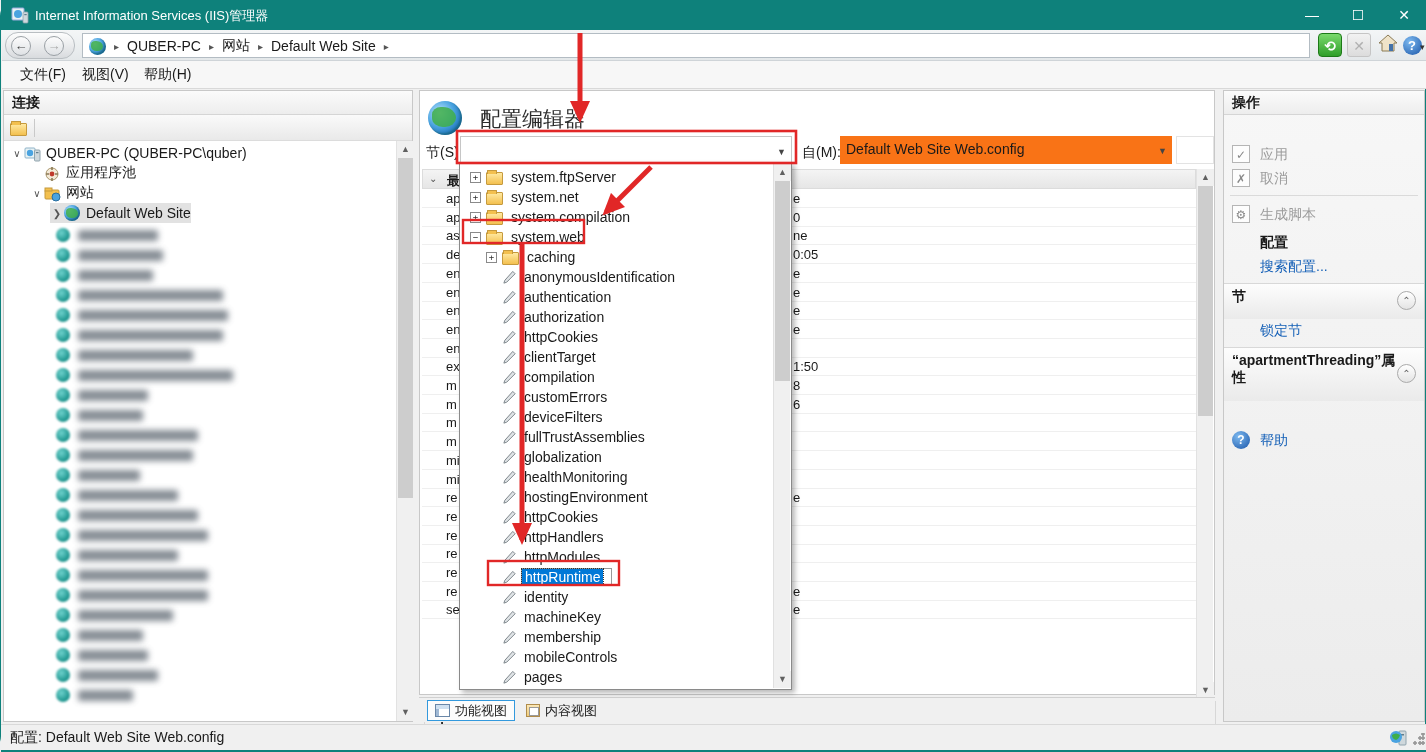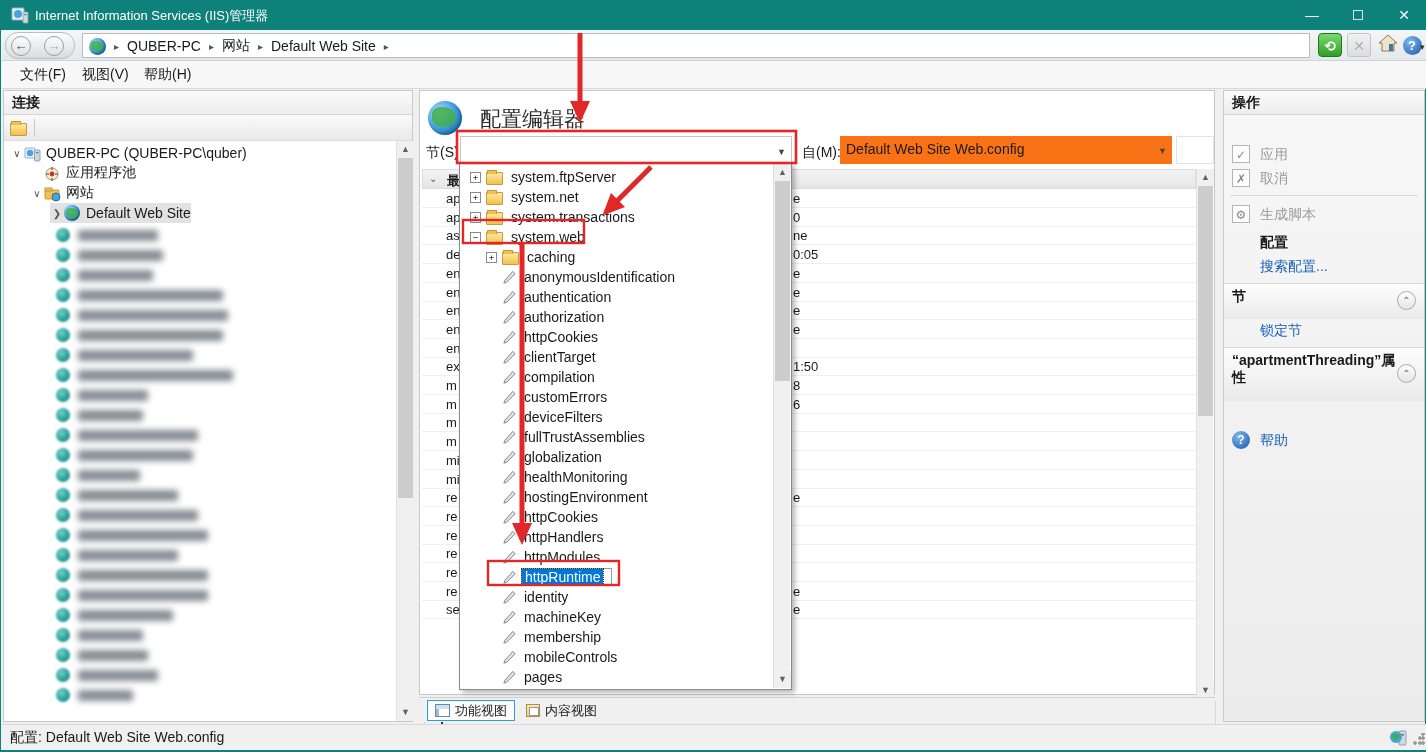--- a/index.html
+++ b/index.html
@@ -1,18 +1,18 @@
 <!DOCTYPE html>
 <html style="--titlebar: #0e817b; --accent-red: #e12727; --selection: #0078d7; --link: #1560b7;"><head>
 <meta charset="utf-8">
 <style>
   * { margin:0; padding:0; box-sizing:border-box; }
   html,body { width:1426px; height:752px; overflow:hidden; }
   body { font-family:"Liberation Sans","DejaVu Sans",sans-serif; font-size:14px; color:#1a1a1a; background:#eef0f1; }
-  #window { position:absolute; inset:0; border-left:1px solid var(--titlebar); border-right:1px solid var(--titlebar); background:#f0f0f0; }
+  #window { position:absolute; inset:0; border-left:1px solid var(--titlebar); border-right:1px solid var(--titlebar); background:#f0f0f0;border-radius:16px; }
 
   
   #titlebar { position:absolute; left:0; top:0; width:1426px; height:30px; background:var(--titlebar); color:#fff; }
   #titlebar .app-title { position:absolute; left:34px; top:7px; font-size:13px; color:#fff; }
   #app-icon { position:absolute; left:10px; top:6px; width:18px; height:18px; }
   .winbtn { position:absolute; top:0; width:46px; height:30px; color:#fff; text-align:center; line-height:30px; font-size:14px; }
 
   
   #toolbar { position:absolute; left:1px; top:30px; width:1424px; height:31px; background:linear-gradient(#f4f6f7,#e4e8ea); border-bottom:1px solid #cfd4d8; }
   #navpill { position:absolute; left:3px; top:2px; width:70px; height:27px; background:linear-gradient(#fdfdfd,#d8dbde); border:1px solid #b9bec2; border-radius:13px; }
@@ -465,21 +465,21 @@
           <span class="ddlabel">system.ftpServer</span>
         </div>
         <div class="ddrow" style="top: 22px; padding-left: 10px;">
           <span class="expbox" style="margin-right: 5px;">+</span>
           <span class="folder" style="margin-right: 5px;"></span>
           <span class="ddlabel">system.net</span>
         </div>
         <div class="ddrow" style="top: 42px; padding-left: 10px;">
           <span class="expbox" style="margin-right: 5px;">+</span>
           <span class="folder" style="margin-right: 5px;"></span>
-          <span class="ddlabel">system.transactions</span>
+          <span class="ddlabel">system.compilation</span>
         </div>
         <div class="ddrow" style="top: 62px; padding-left: 10px;">
           <span class="expbox" style="margin-right: 5px;">−</span>
           <span class="folder" style="margin-right: 5px;"></span>
           <span class="ddlabel">system.web</span>
         </div>
         <div class="ddrow" style="top: 82px; padding-left: 26px;">
           <span class="expbox" style="margin-right: 5px;">+</span>
           <span class="folder" style="margin-right: 5px;"></span>
           <span class="ddlabel">caching</span>

